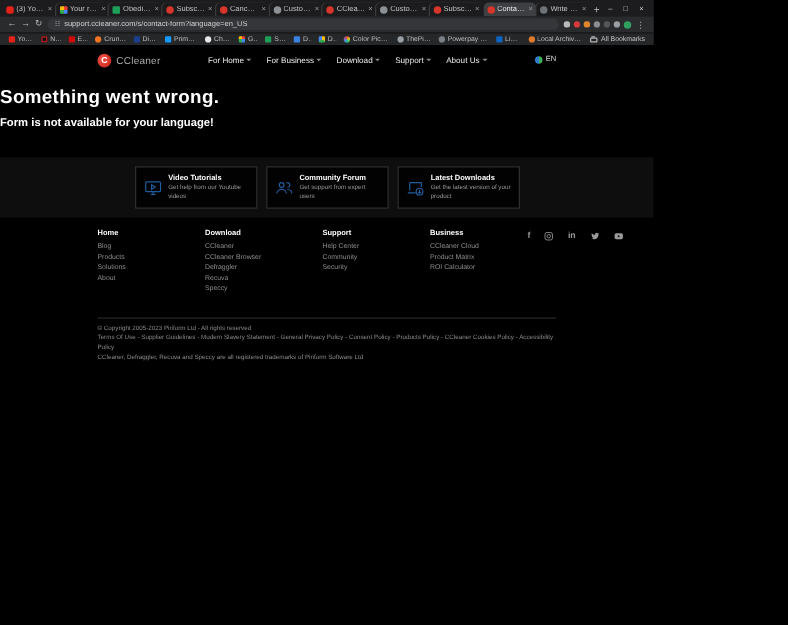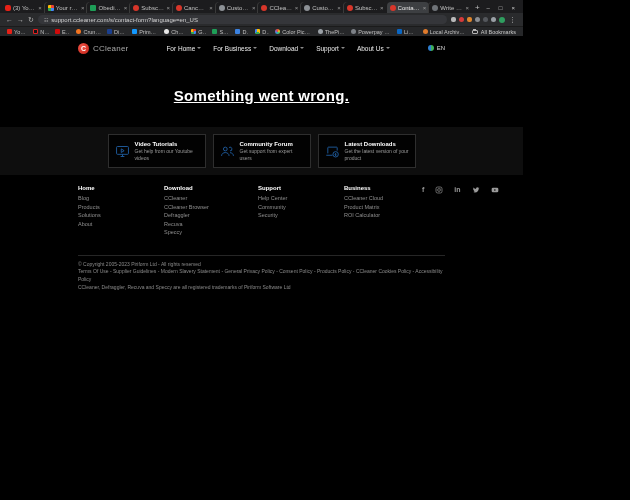--- a/index.html
+++ b/index.html
@@ -61,21 +61,21 @@
   .logo-c { width:11px; height:11px; border-radius:50%;
     background:radial-gradient(circle at 35% 35%, #f0564a, #c21f14); color:#fff; font-weight:bold; font-size:7px;
     display:flex; align-items:center; justify-content:center; }
   .brand-name { color:#a9a9a9; font-size:8px; letter-spacing:.2px; }
   .mainnav { margin:0 auto; display:flex; gap:12px; align-items:center; }
   .nav-item { display:flex; align-items:center; gap:2px; font-size:6.5px; color:#ededed; }
   .caret { width:0; height:0; border-left:2px solid transparent; border-right:2px solid transparent; border-top:2px solid #8a8a8a; }
   .lang { display:flex; align-items:center; gap:3px; font-size:6px; color:#dcdcdc; }
   .globe { width:6px; height:6px; border-radius:50%; background:conic-gradient(#3fae5a 0 50%, #2f7fd1 0 100%); }
 
-  .hero { text-align:center; margin-top:27px;text-decoration:underline; }
+  .hero { margin-top:9px; }
   .hero h1 { font-size:15px; font-weight:bold; letter-spacing:.3px; }
   .hero p { font-size:9px; font-weight:bold; margin-top:7px; }
 
   .cards-band { margin-top:23px; background:#0e0e0e; padding:7px 0; display:flex; justify-content:center; gap:7px; }
   .card { width:98px; height:34px; background:#020202; border:1px solid #2e2e2e; display:flex; align-items:center; gap:5px; padding:0 6px; }
   .card svg { width:15px; height:15px; flex:0 0 auto; }
   .card-txt { display:flex; flex-direction:column; gap:1px; min-width:0; }
   .card-title { font-size:6px; font-weight:bold; color:#fff; }
   .card-desc { font-size:5px; color:#9b9b9b; line-height:1.3; }
 
@@ -283,20 +283,21 @@
           </span>
       </div>
       <div class="lang">
         <span class="globe"></span>
         <span>EN</span>
       </div>
     </div>
 
     <div class="hero">
       <h1>Something went wrong.</h1>
+      <p>Form is not available for your language!</p>
     </div>
 
     <div class="cards-band">
       <div class="card">
         <svg viewBox="0 0 24 24" fill="none" stroke="#1f5c9e" stroke-width="1.5">
           <rect x="2.5" y="4" width="19" height="12.5" rx="1.5"></rect>
           <path d="M10 7.8l4.6 2.9L10 13.6z"></path>
           <path d="M9 20h6M12 16.5V20"></path>
         </svg>
         <div class="card-txt">

